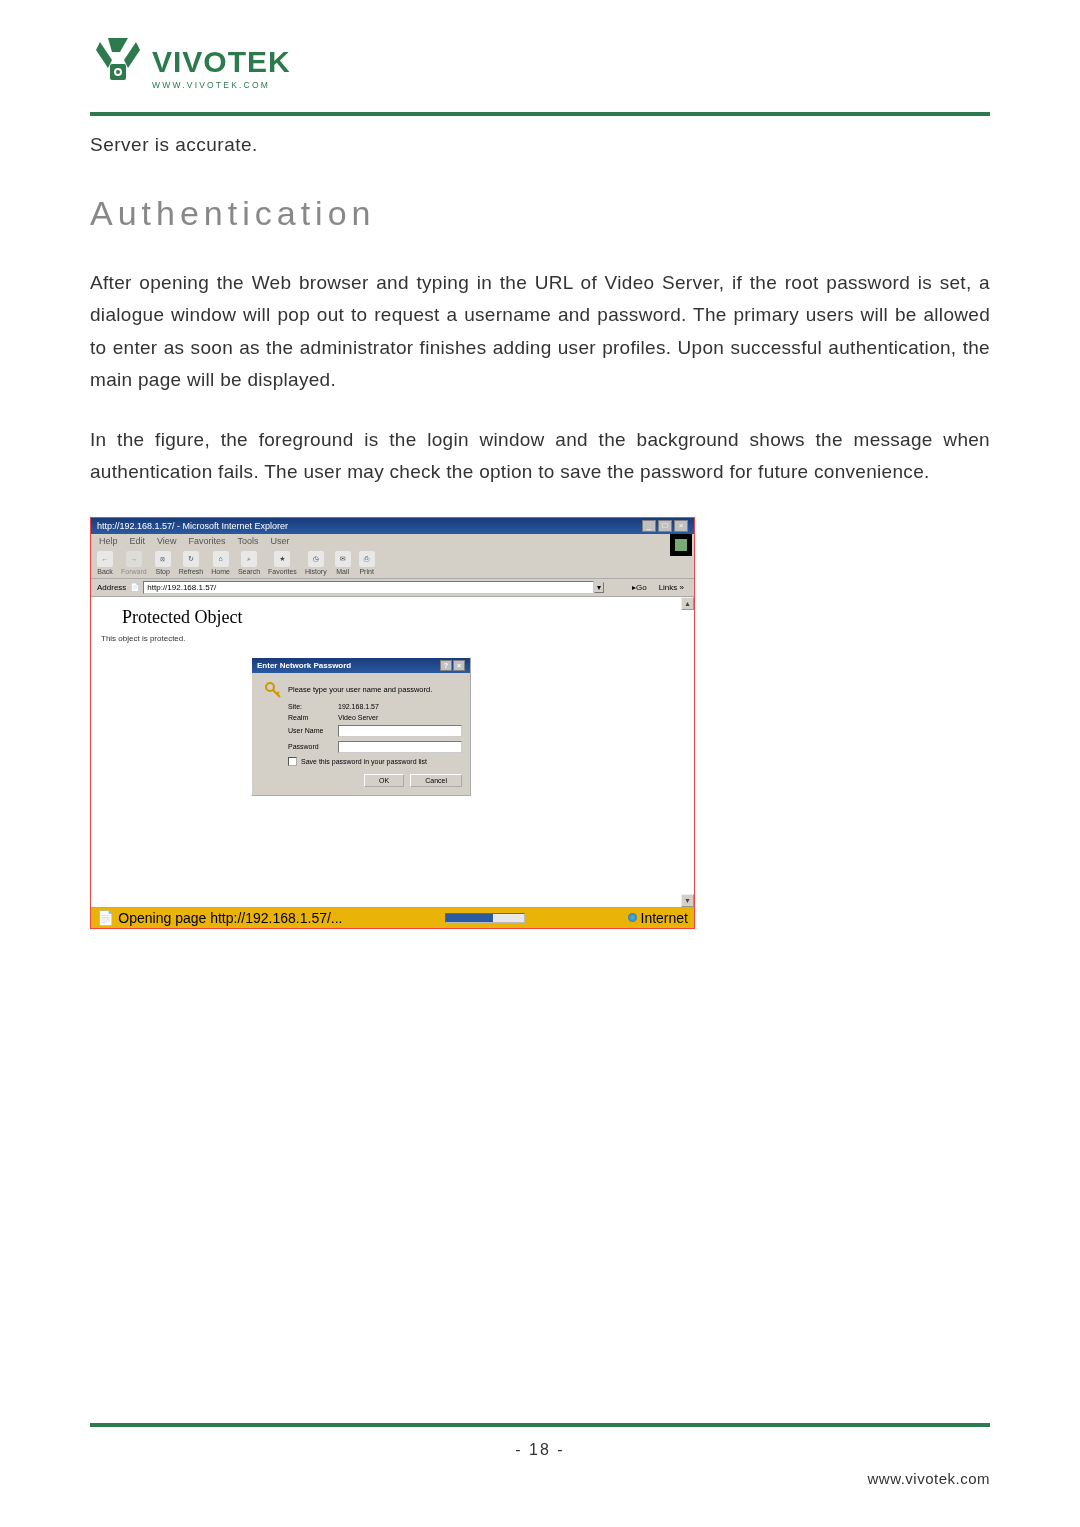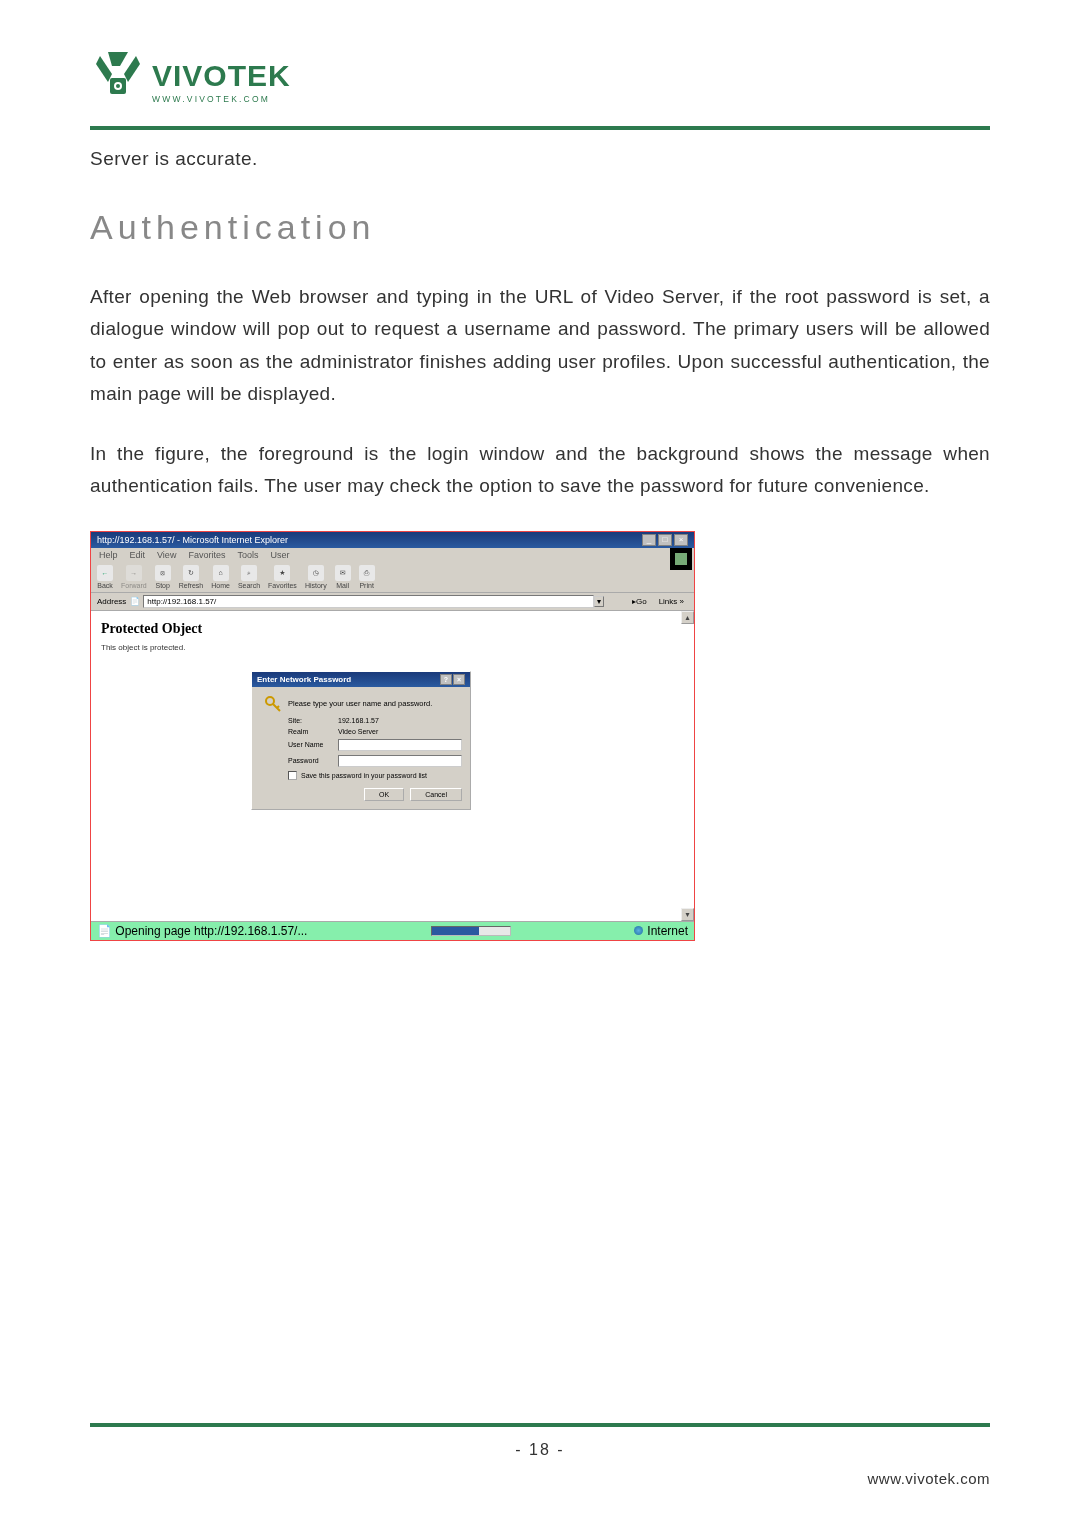--- a/index.html
+++ b/index.html
@@ -8,21 +8,21 @@
       box-sizing: border-box;
     }
     body {
       font-family: Arial, Helvetica, sans-serif;
       width: 1080px;
       height: 1527px;
       background: #fff;
       position: relative;
     }
     .page {
-      padding: 44px 90px 40px 90px;
+      padding: 30px 90px 40px 90px;
       position: relative;
       height: 100%;
     }
     .logo-area {
       margin-bottom: 8px;
     }
     .logo-svg {
       width: 230px;
       height: 70px;
     }
@@ -150,24 +150,25 @@
       margin-left: 4px;
       padding: 0 4px;
     }
     .ie-content {
       background: #fff;
       height: 310px;
       padding: 10px;
       position: relative;
     }
     .protected-heading {
-      font-size: 14px;
-      font-weight: bold;
+      font-size: 18px;
+      font-weight: normal;
       font-family: "Times New Roman", serif;
       margin-bottom: 6px;
+      margin-left: 21px;
     }
     .protected-text {
       font-size: 8px;
       color: #333;
     }
     .dialog {
       position: absolute;
       top: 60px;
       left: 160px;
       width: 220px;
@@ -250,24 +251,24 @@
       justify-content: flex-end;
       gap: 6px;
     }
     .dlg-btn {
       font-size: 7px;
       padding: 2px 14px;
       background: #d4d0c8;
       border: 1px outset #fff;
     }
     .ie-status {
-      background: #86efac;
+      background: #eab308;
       border-top: 1px solid #aaa;
       padding: 2px 6px;
-      font-size: 12px;
+      font-size: 14px;
       display: flex;
       justify-content: space-between;
       align-items: center;
     }
     .status-right {
       display: flex;
       align-items: center;
       gap: 4px;
     }
     .status-globe {

